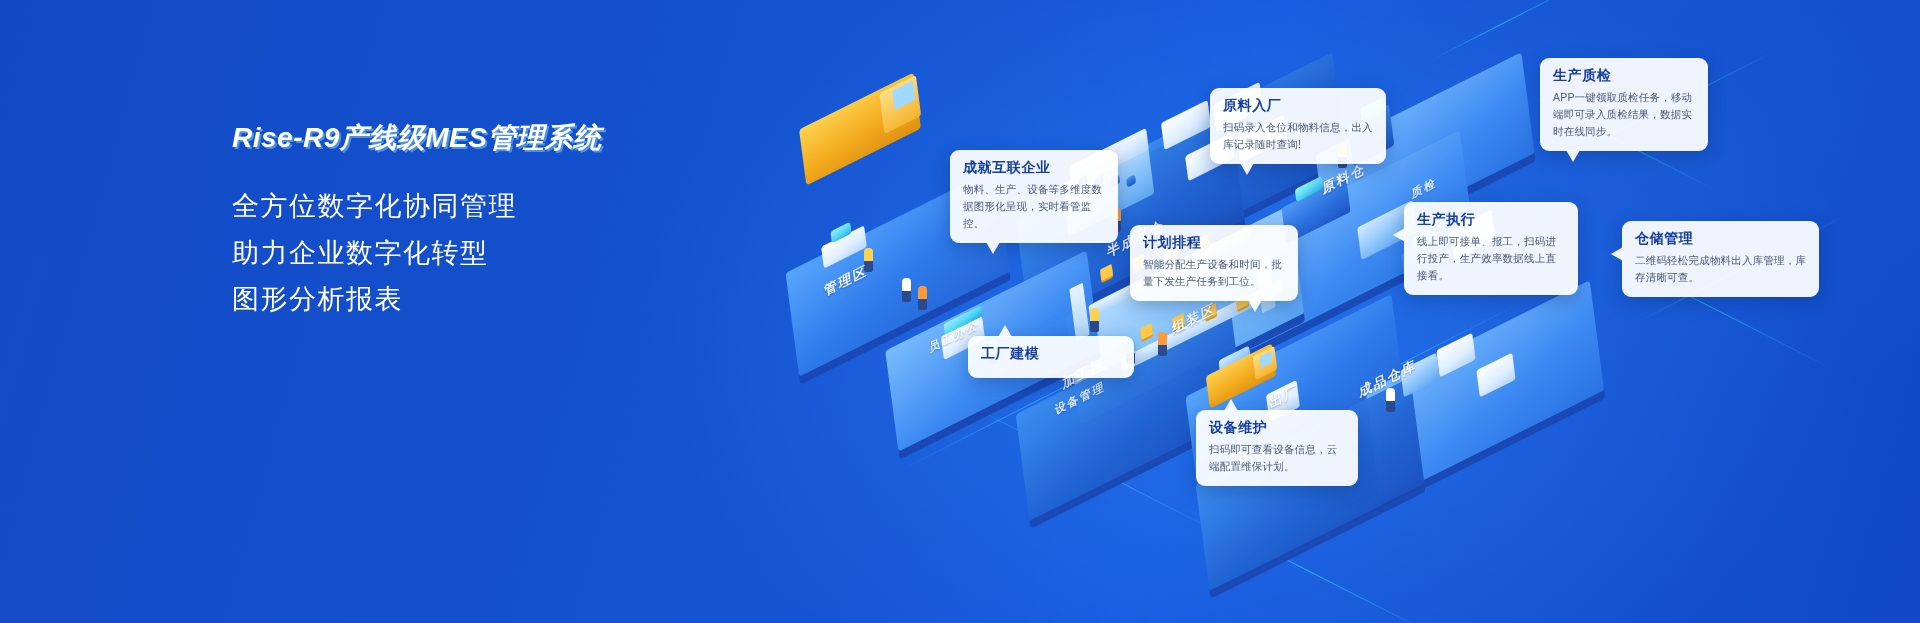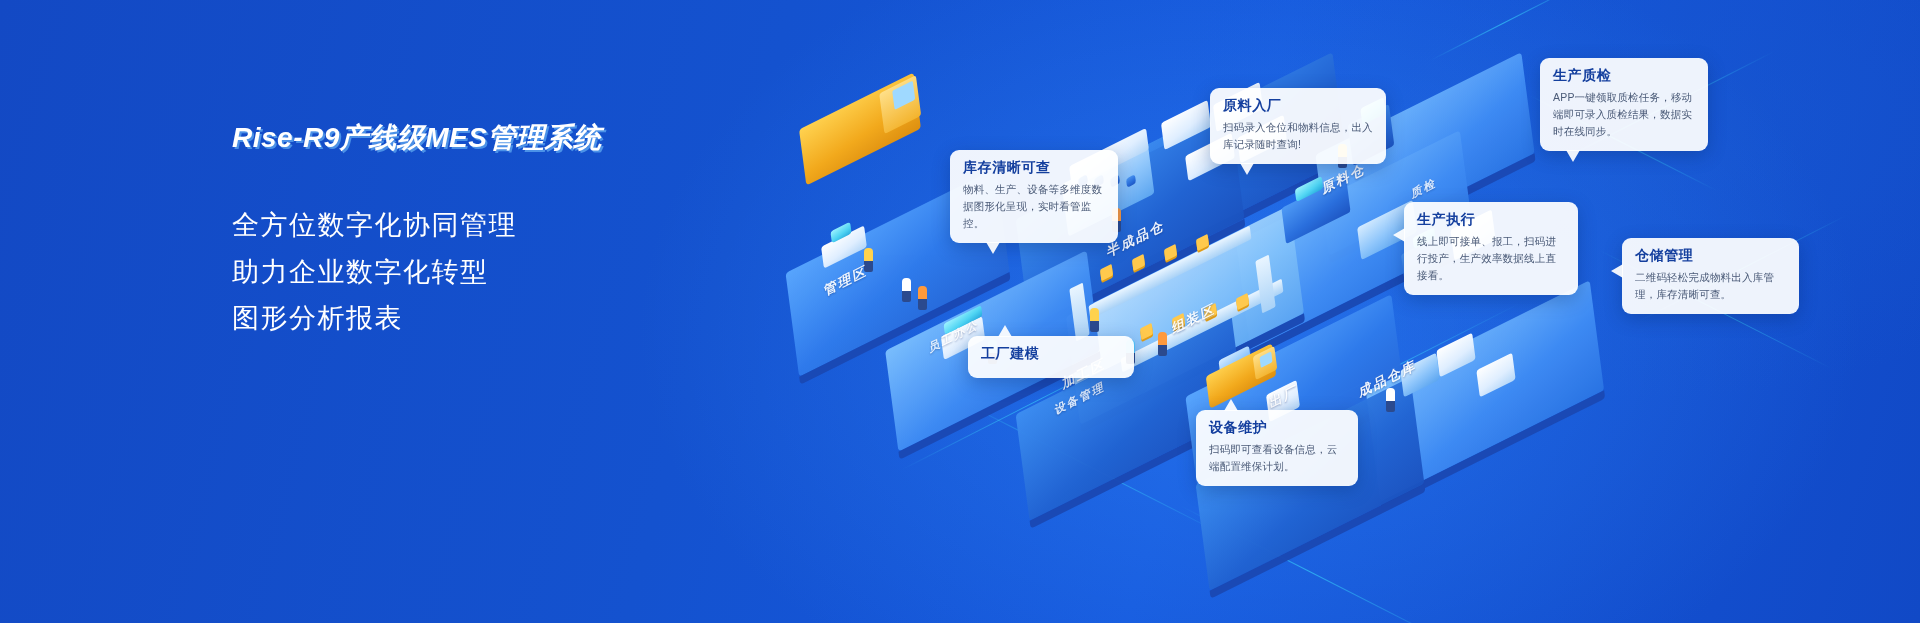--- a/index.html
+++ b/index.html
@@ -22,21 +22,21 @@
   }
   .bg-grid-line{ position:absolute; height:1px; background:linear-gradient(90deg,rgba(60,230,255,0) 0%,rgba(60,230,255,.55) 45%,rgba(60,230,255,0) 100%); transform-origin:0 0;}
 
   
   #copy { position:absolute; left:232px; top:120px; width:560px; }
   #title {
     font-size:28px; font-weight:bold; font-style:italic; color:#ffffff;
     letter-spacing:.5px; white-space:nowrap; line-height:1.25;
     text-shadow:2px 2px 0 rgba(120,200,255,.55);
   }
-  #subtitle { margin-top:47px; }
+  #subtitle { margin-top:28px; }
   #subtitle .line{
     font-size:27px; color:#ffffff; line-height:1.73; letter-spacing:1.5px; font-weight:400;
   }
 
   
   #scene { position:absolute; left:760px; top:40px; width:1160px; height:560px; }
   .plat {
     position:absolute; width:260px; height:130px;
     background:linear-gradient(160deg,#5aa8ff 0%,#2f7bec 55%,#2566d6 100%);
     transform:rotate(-26.5deg) skewX(-19deg) scaleY(.86);
@@ -215,45 +215,50 @@
     <div class="zone-label sm" style="left:166px;top:288px;">员工办公</div>
     <div class="zone-label" style="left:410px;top:270px;">组装区</div>
     <div class="zone-label" style="left:300px;top:325px;">加工区</div>
     <div class="zone-label sm" style="left:292px;top:350px;">设备管理</div>
     <div class="zone-label sm" style="left:650px;top:140px;">质检</div>
     <div class="zone-label" style="left:596px;top:330px;">成品仓库</div>
     <div class="zone-label" style="left:508px;top:348px;">出厂</div>
   </div>
 
   <div class="card" style="left:950px;top:150px;width:168px;">
-    <h3>库存清晰可查</h3>
+    <h3>成就互联企业</h3>
     <p>物料、生产、设备等多维度数据图形化呈现，实时看管监控。</p>
     <span class="tail dn" style="left:36px;"></span>
   </div>
 
   <div class="card" style="left:1176px;top:88px;width:176px;margin-left:34px;">
     <h3>原料入厂</h3>
     <p>扫码录入仓位和物料信息，出入库记录随时查询!</p>
     <span class="tail dn" style="left:30px;"></span>
   </div>
 
   <div class="card" style="left:1540px;top:58px;width:168px;">
     <h3>生产质检</h3>
     <p>APP一键领取质检任务，移动端即可录入质检结果，数据实时在线同步。</p>
     <span class="tail dn" style="left:26px;"></span>
   </div>
 
+  <div class="card" style="left:1130px;top:225px;width:168px;">
+    <h3>计划排程</h3>
+    <p>智能分配生产设备和时间，批量下发生产任务到工位。</p>
+    <span class="tail dn" style="left:118px;"></span>
+  </div>
 
   <div class="card" style="left:1404px;top:202px;width:174px;">
     <h3>生产执行</h3>
     <p>线上即可接单、报工，扫码进行投产，生产效率数据线上直接看。</p>
     <span class="tail lf"></span>
   </div>
 
-  <div class="card" style="left:1622px;top:238px;width:177px;">
+  <div class="card" style="left:1622px;top:221px;width:197px;">
     <h3>仓储管理</h3>
     <p>二维码轻松完成物料出入库管理，库存清晰可查。</p>
     <span class="tail lf"></span>
   </div>
 
   <div class="card" style="left:968px;top:336px;width:166px;">
     <h3>工厂建模</h3>
     <span class="tail up" style="left:30px;"></span>
   </div>
 

